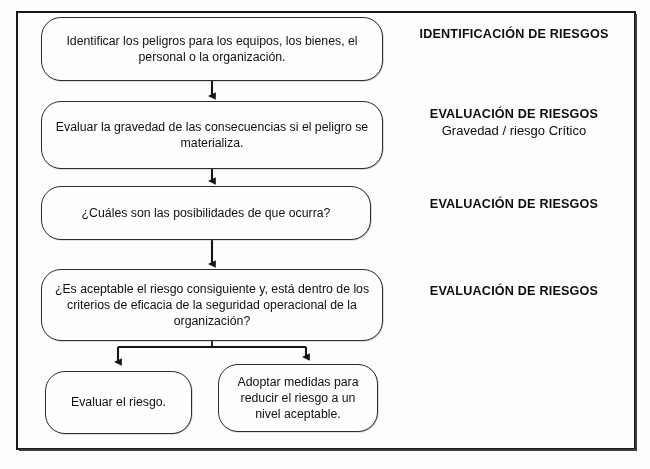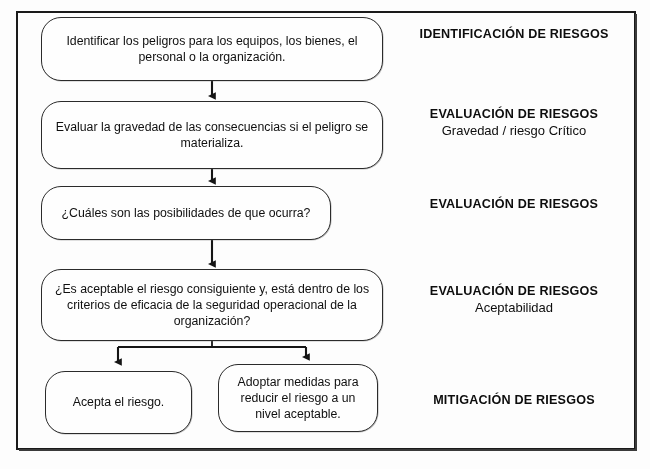--- a/index.html
+++ b/index.html
@@ -130,30 +130,30 @@
   </svg>
 
   <div class="node" style="left:41px; top:17px; width:342px; height:64px;">
     <span class="node-text">Identificar los peligros para los equipos, los bienes, el personal o la organización.</span>
   </div>
 
   <div class="node" style="left:41px; top:101px; width:342px; height:68px;">
     <span class="node-text">Evaluar la gravedad de las consecuencias si el peligro se materializa.</span>
   </div>
 
-  <div class="node" style="left:41px; top:186px; width:290px; height:54px;">
+  <div class="node" style="left:41px; top:186px; width:330px; height:54px;">
     <span class="node-text">¿Cuáles son las posibilidades de que ocurra?</span>
   </div>
 
   <div class="node" style="left:41px; top:269px; width:342px; height:72px;">
     <span class="node-text">¿Es aceptable el riesgo consiguiente y, está dentro de los criterios de eficacia de la seguridad operacional de la organización?</span>
   </div>
 
   <div class="node" style="left:45px; top:371px; width:147px; height:63px;">
-    <span class="node-text">Acepta el riesgo.</span>
+    <span class="node-text">Evaluar el riesgo.</span>
   </div>
 
   <div class="node" style="left:218px; top:364px; width:160px; height:68px;">
     <span class="node-text">Adoptar medidas para reducir el riesgo a un nivel aceptable.</span>
   </div>
 
   <div class="stage" style="left:396px; top:26px;">
     <span class="stage-title">IDENTIFICACIÓN DE RIESGOS</span>
     <span class="stage-sub"></span>
   </div>
@@ -162,21 +162,16 @@
     <span class="stage-title">EVALUACIÓN DE RIESGOS</span>
     <span class="stage-sub">Gravedad / riesgo Crítico</span>
   </div>
 
   <div class="stage" style="left:396px; top:196px;">
     <span class="stage-title">EVALUACIÓN DE RIESGOS</span>
   </div>
 
   <div class="stage" style="left:396px; top:283px;">
     <span class="stage-title">EVALUACIÓN DE RIESGOS</span>
-    <span class="stage-sub">Aceptabilidad</span>
   </div>
 
-  <div class="stage" style="left:396px; top:392px;">
-    <span class="stage-title">MITIGACIÓN DE RIESGOS</span>
-    <span class="stage-sub"></span>
-  </div>
 
 </div>
 
 </body></html>

